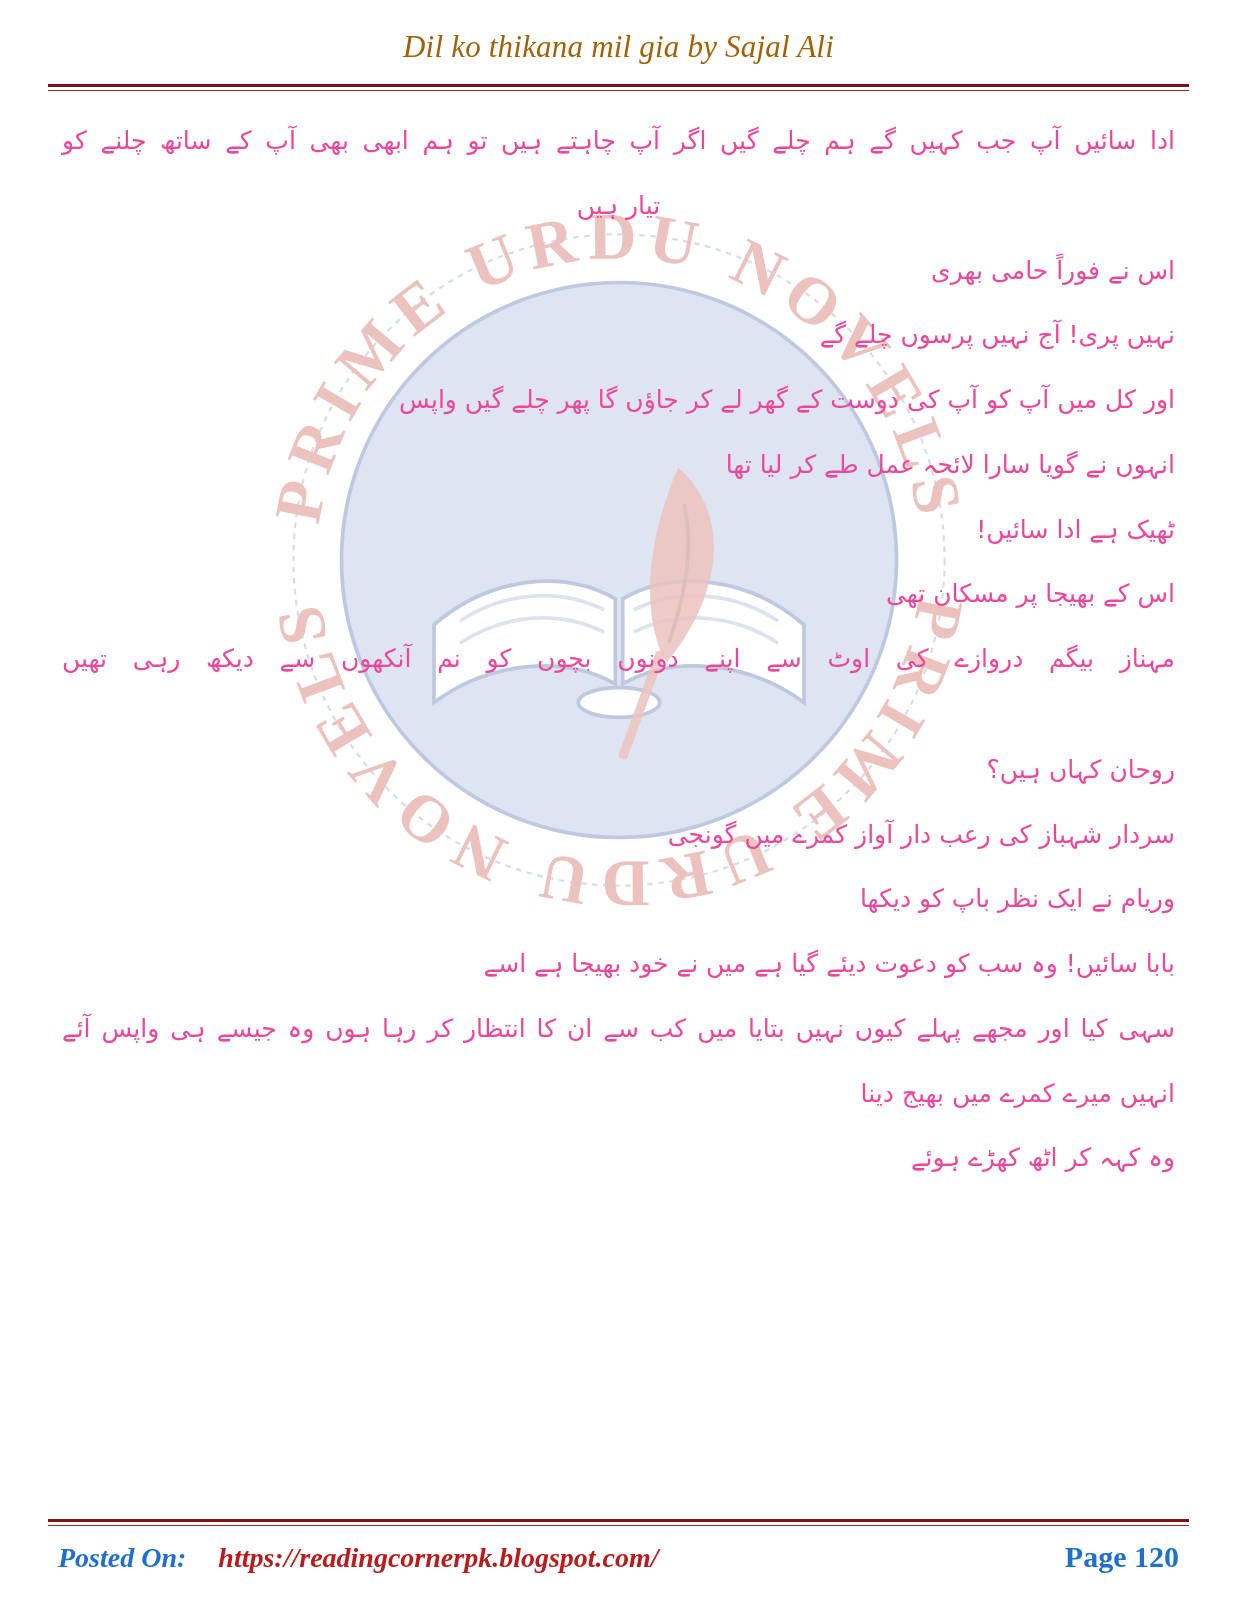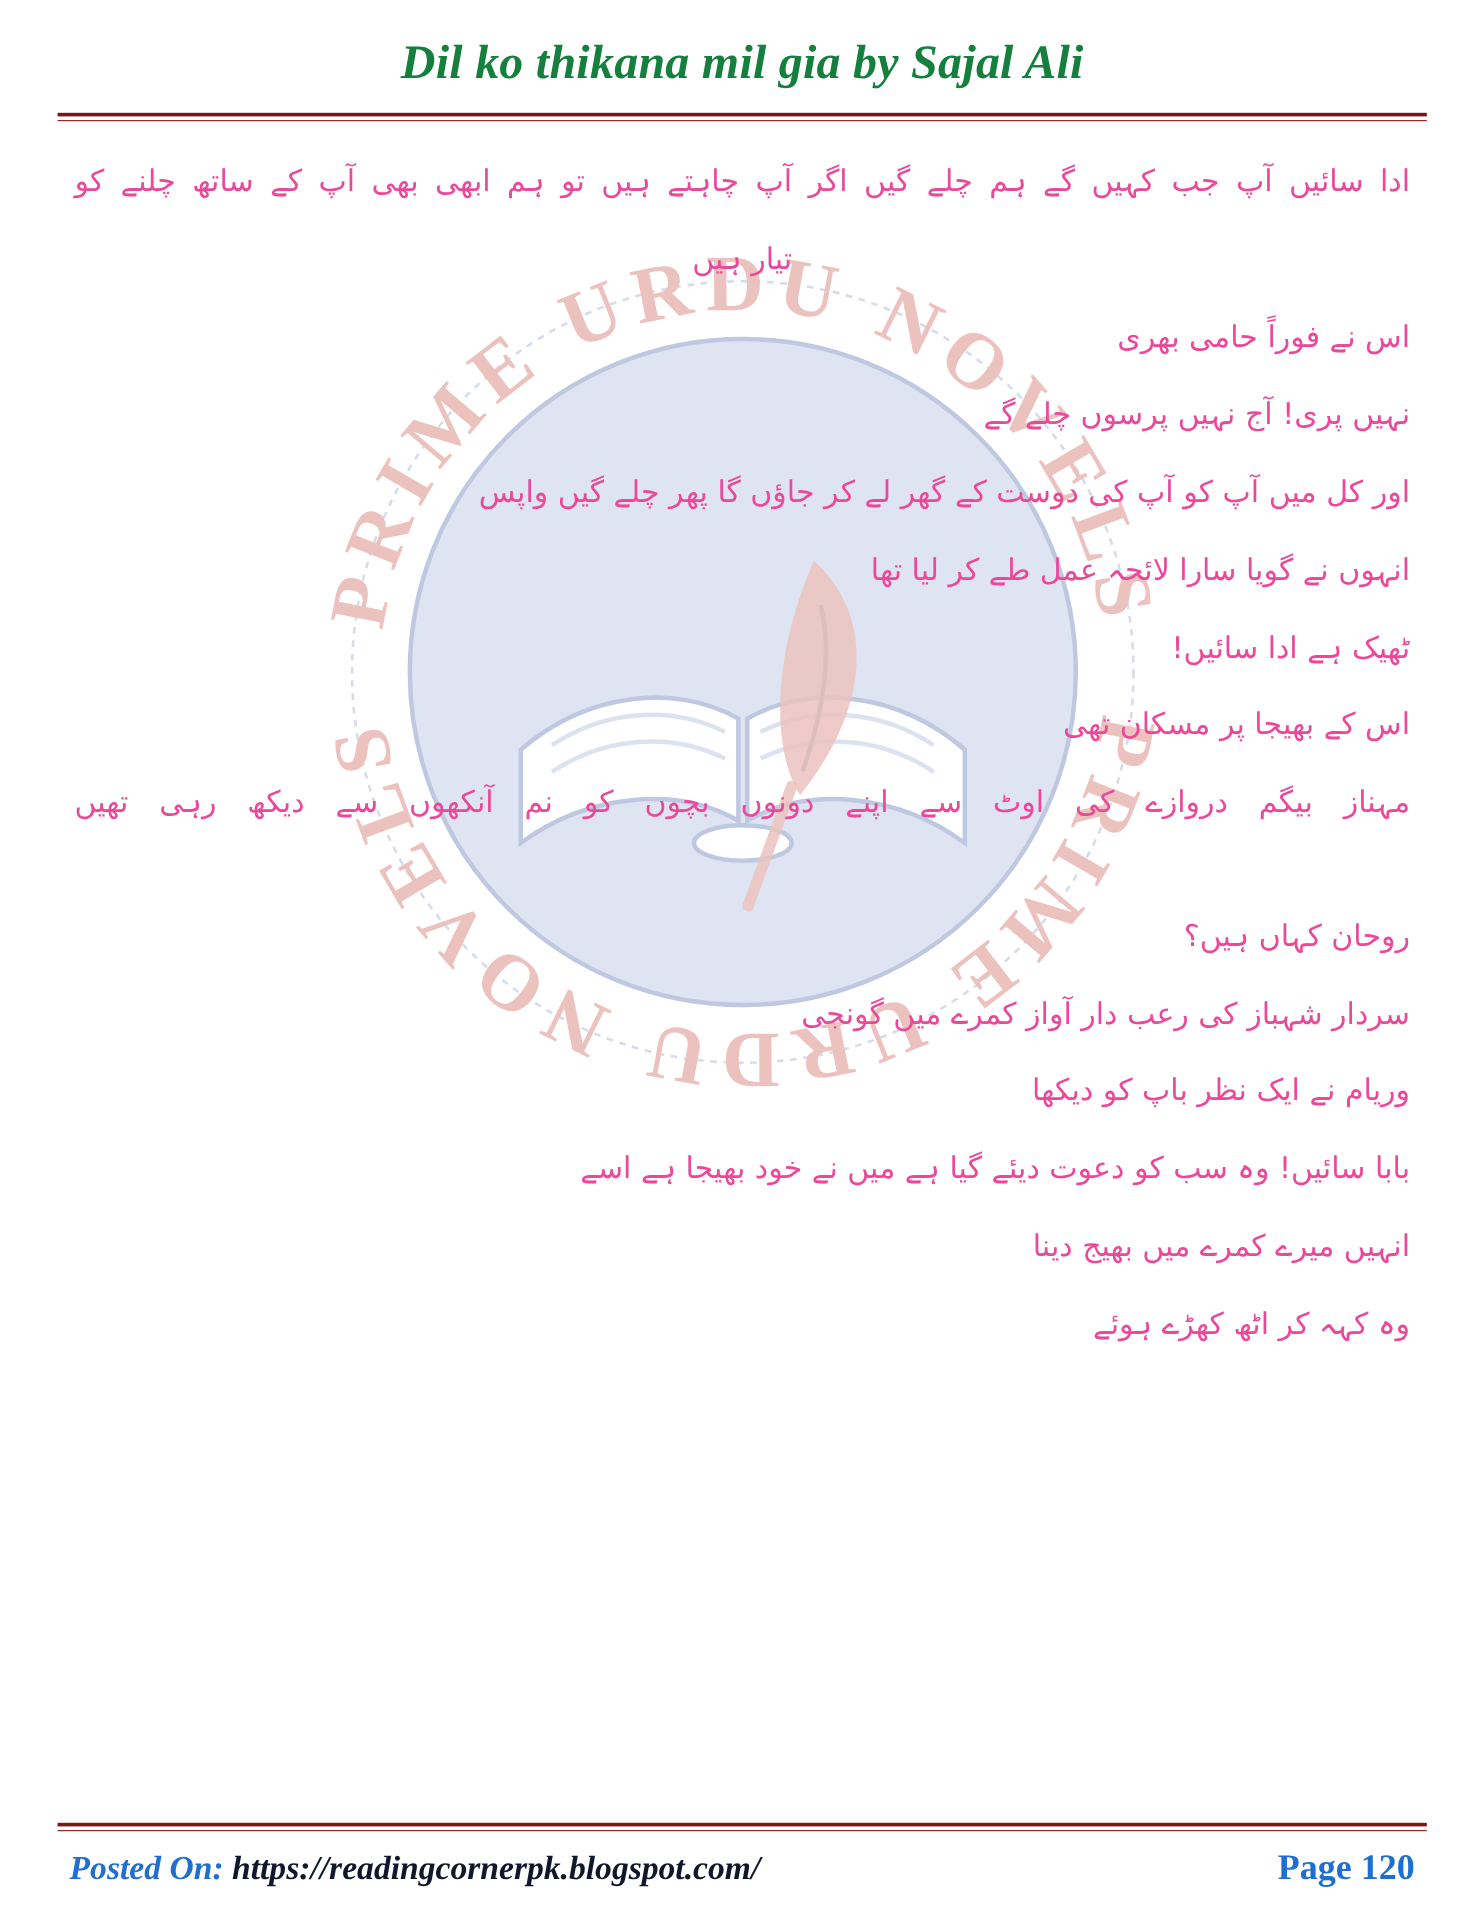--- a/index.html
+++ b/index.html
@@ -26,24 +26,24 @@
   
   .header {
     position: relative;
     width: 100%;
     text-align: center;
     padding-top: 30px;
     padding-bottom: 6px;
   }
   .header-title {
     font-family: "Liberation Serif", serif;
-    font-weight: bold;
+    font-weight: normal;
     font-style: italic;
-    font-size: 40px;
-    color: #15803d;
+    font-size: 31px;
+    color: #a16207;
     letter-spacing: 0.2px;
     line-height: 1.1;
   }
   .rule-top {
     margin: 14px 48px 0 48px;
     border-top: 3px solid #7e1313;
     border-bottom: 1px solid #9a2a2a;
     height: 3px;
   }
 
@@ -105,21 +105,21 @@
     justify-content: space-between;
     padding: 4px 58px 26px 58px;
   }
   .footer-left {
     font-family: "Liberation Serif", serif;
     font-style: italic;
     font-weight: bold;
     font-size: 28px;
     color: #1f6fd0;
   }
-  .footer-left .url { color: #0f172a; text-decoration: none; }
+  .footer-left .url { color: #b91c1c; text-decoration: none; margin-left: 25px; }
   .footer-right {
     font-family: "Liberation Serif", serif;
     font-weight: bold;
     font-size: 30px;
     color: #1f6fd0;
     text-align: center;
   }
 </style>
 </head>
 <body>
@@ -175,20 +175,21 @@
     <p class="line">اور کل میں آپ کو آپ کی دوست کے گھر لے کر جاؤں گا پھر چلے گیں واپس</p>
     <p class="line">انہوں نے گویا سارا لائحہ عمل طے کر لیا تھا</p>
     <p class="line">ٹھیک ہے ادا سائیں!</p>
     <p class="line">اس کے بھیجا پر مسکان تھی</p>
     <p class="line justify">مہناز بیگم دروازے کی اوٹ سے اپنے دونوں بچوں کو نم آنکھوں سے دیکھ رہی تھیں</p>
     <div class="gap"></div>
     <p class="line">روحان کہاں ہیں؟</p>
     <p class="line">سردار شہباز کی رعب دار آواز کمرے میں گونجی</p>
     <p class="line">وریام نے ایک نظر باپ کو دیکھا</p>
     <p class="line">بابا سائیں! وہ سب کو دعوت دیئے گیا ہے میں نے خود بھیجا ہے اسے</p>
+    <p class="line justify">سہی کیا اور مجھے پہلے کیوں نہیں بتایا میں کب سے ان کا انتظار کر رہا ہوں وہ جیسے ہی واپس آئے</p>
     <p class="line">انہیں میرے کمرے میں بھیج دینا</p>
     <p class="line">وہ کہہ کر اٹھ کھڑے ہوئے</p>
   </div>
 
   <div class="footer-wrap">
     <div class="rule-bottom"></div>
     <div class="footer">
       <div class="footer-left">
         <span>Posted On:</span>
         <a class="url" href="#">https://readingcornerpk.blogspot.com/</a>

